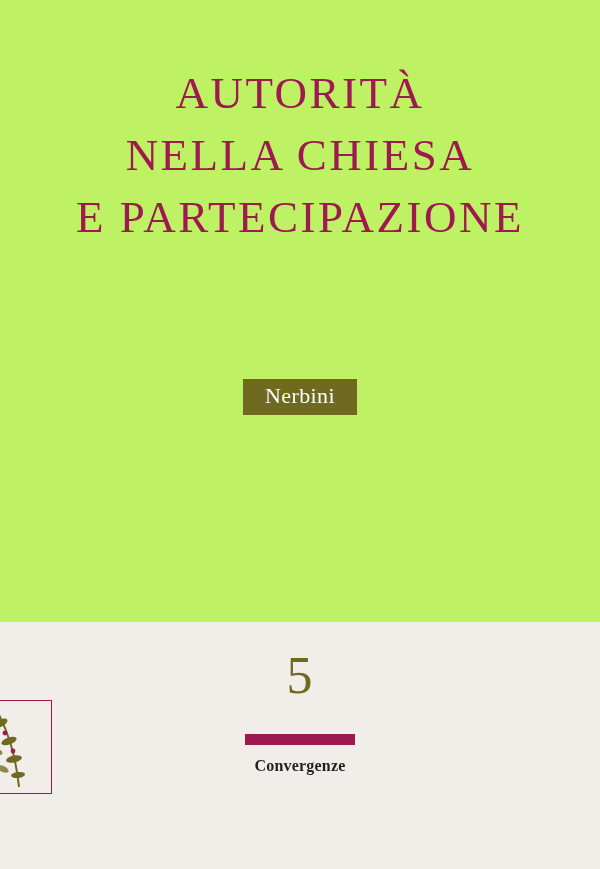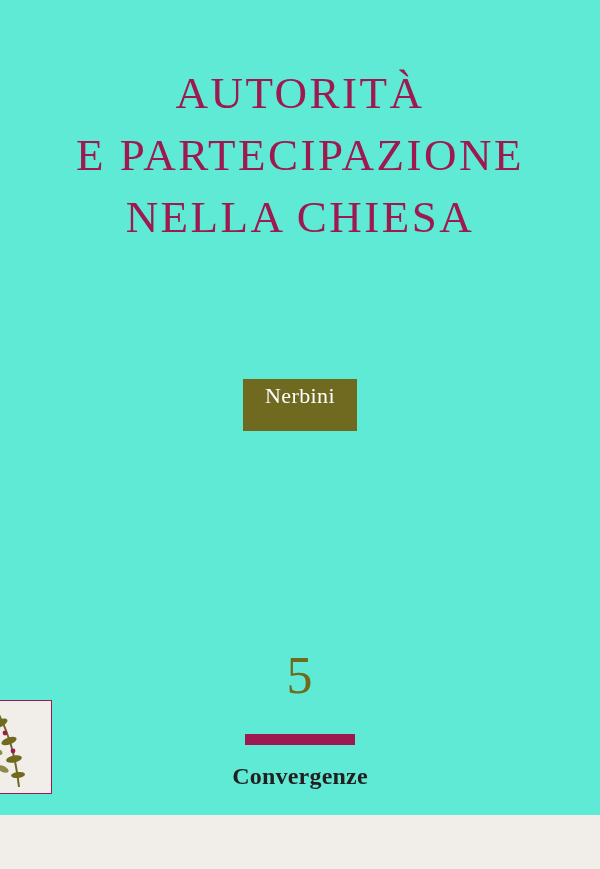--- a/index.html
+++ b/index.html
@@ -11,22 +11,22 @@
     height: 869px;
     background: #f1eeea;
     font-family: "Liberation Serif", serif;
     overflow: hidden;
     position: relative;
   }
 
   .cover {
     position: relative;
     width: 600px;
-    height: 815px;
-    background: #5eead4;
+    height: 622px;
+    background: #bef264;
     text-decoration: underline;
   }
 
   
   .title-block {
     position: absolute;
     top: 62px;
     left: 0;
     width: 600px;
     text-align: center;
@@ -56,21 +56,21 @@
 
   
   .publisher {
     position: absolute;
     top: 379px;
     left: 50%;
     transform: translateX(-50%);
     background: #6f6a20;
     color: #ffffff;
     font-size: 22px;
-    padding: 5px 22px 23px 22px;
+    padding: 5px 22px 7px 22px;
     letter-spacing: 0.4px;
     line-height: 1.1;
   }
 
   
   .series {
     position: absolute;
     left: 50%;
     transform: translateX(-50%);
     top: 650px;
@@ -83,23 +83,23 @@
     line-height: 1;
     letter-spacing: 1px;
   }
   .series-rule {
     width: 110px;
     height: 11px;
     background: #9e1950;
     margin: 32px auto 0 auto;
   }
   .series-name {
-    margin-top: 18px;
+    margin-top: 12px;
     color: #231f20;
-    font-size: 24px;
+    font-size: 16px;
     font-weight: bold;
     letter-spacing: 0.2px;
     text-align: center;
   }
 
   
   .logo-mark {
     position: absolute;
     left: -8px;
     top: 700px;
@@ -113,22 +113,22 @@
     display: block;
   }
 </style>
 </head>
 <body>
 
 <div class="cover">
 
   <div class="title-block">
     <div class="title-line">AUTORITÀ</div>
+    <div class="title-line">NELLA CHIESA</div>
     <div class="title-line">E PARTECIPAZIONE</div>
-    <div class="title-line">NELLA CHIESA</div>
   </div>
 
 
   <div class="publisher">Nerbini</div>
 
   <div class="series">
     <div class="series-number">5</div>
     <div class="series-rule"></div>
     <div class="series-name">Convergenze</div>
   </div>

